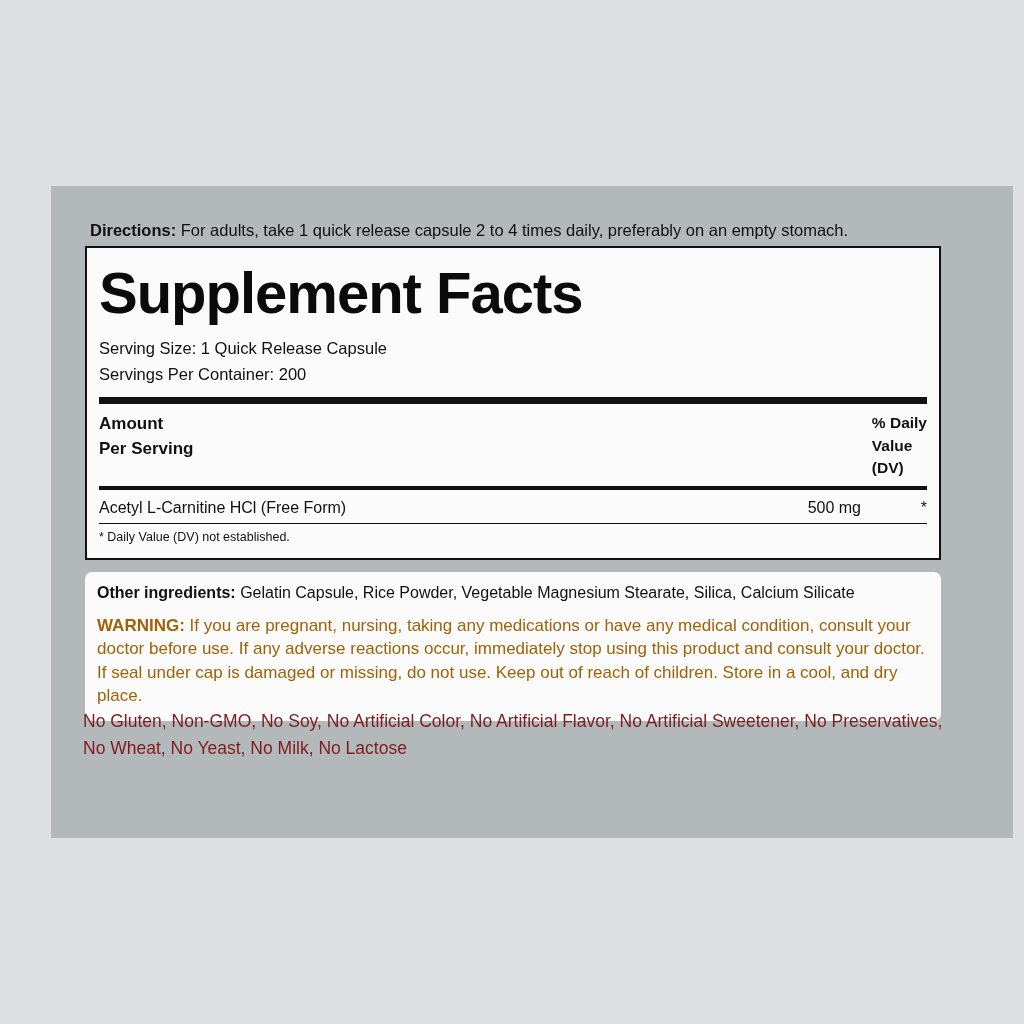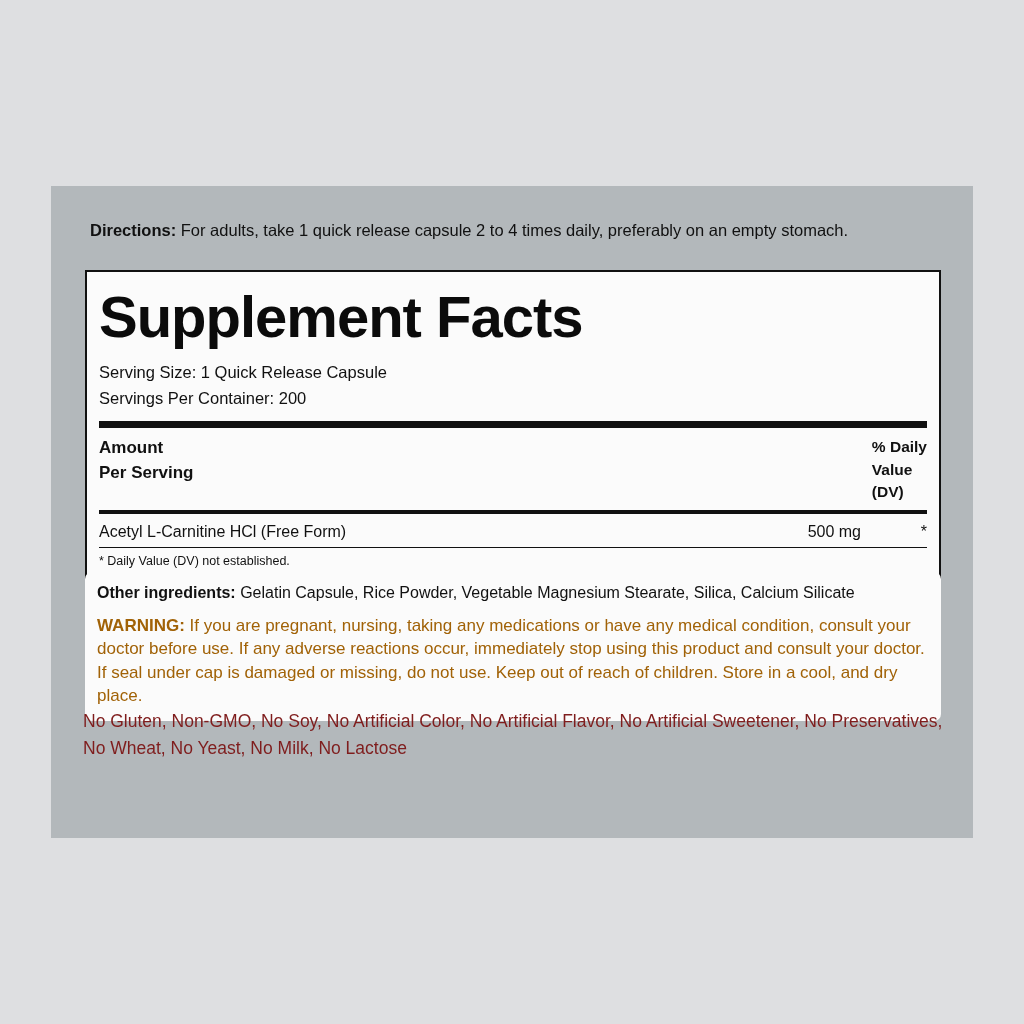--- a/index.html
+++ b/index.html
@@ -14,39 +14,40 @@
     -webkit-font-smoothing: antialiased;
   }
 
   .label-panel {
     position: absolute;
     left: 51px;
     top: 186px;
     width: 922px;
     height: 652px;
     background: #b3b8bb;
+    padding-left: 40px;
   }
 
   .directions {
     position: absolute;
     left: 39px;
     top: 34px;
     width: 860px;
     font-size: 16.5px;
     color: #111;
     line-height: 1.3;
   }
   .directions b {
     font-weight: bold;
   }
 
   .facts-box {
     position: absolute;
     left: 34px;
-    top: 84px;
+    top: 60px;
     width: 856px;
     background: #fbfbfb;
     border: 2px solid #111;
     box-sizing: border-box;
     padding: 0;
   }
 
   .facts-inner {
     padding: 10px 12px 12px 12px;
   }

